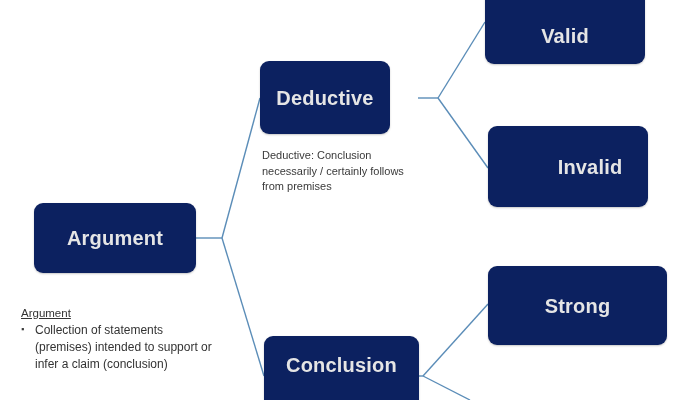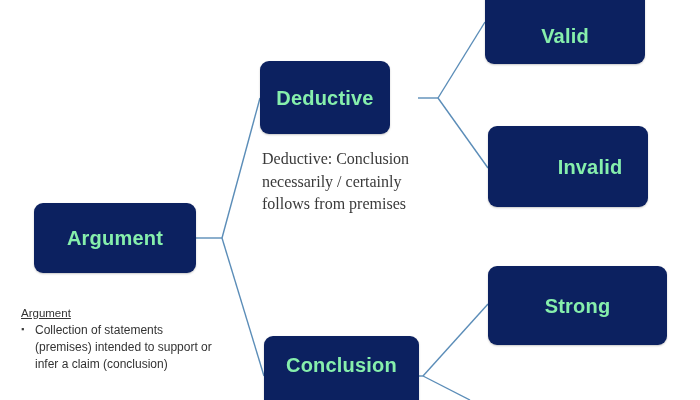--- a/index.html
+++ b/index.html
@@ -28,21 +28,21 @@
     position: absolute;
     background: #0C2160;
     border-radius: 9px;
     box-shadow: 0 1px 2px rgba(0,0,0,0.22);
     display: flex;
     align-items: center;
     justify-content: center;
     box-sizing: border-box;
   }
   .node-label {
-    color: #86efac;
+    color: #e5e5e5;
     font-family: "Liberation Sans", sans-serif;
     font-size: 20px;
     font-weight: bold;
     letter-spacing: 0.2px;
     line-height: 1;
     text-align: right;
     white-space: nowrap;
   }
   
   #node-argument  { left: 34px;  top: 203px; width: 162px; height: 70px; }
@@ -54,22 +54,22 @@
   #node-inductive { left: 264px; top: 336px; width: 155px; height: 80px;
                     align-items: flex-start; padding-top: 19px; }
 
   
   #deductive-note {
     position: absolute;
     left: 262px;
     top: 148px;
     width: 160px;
     color: #3a3a3a;
-    font-family: Liberation Serif, serif;
-    font-size: 16px;
+    font-family: Liberation Sans, sans-serif;
+    font-size: 11px;
     line-height: 1.42;
   }
   
   #argument-legend {
     position: absolute;
     left: 21px;
     top: 306px;
     width: 200px;
     font-family: "Liberation Sans", sans-serif;
     color: #333333;

